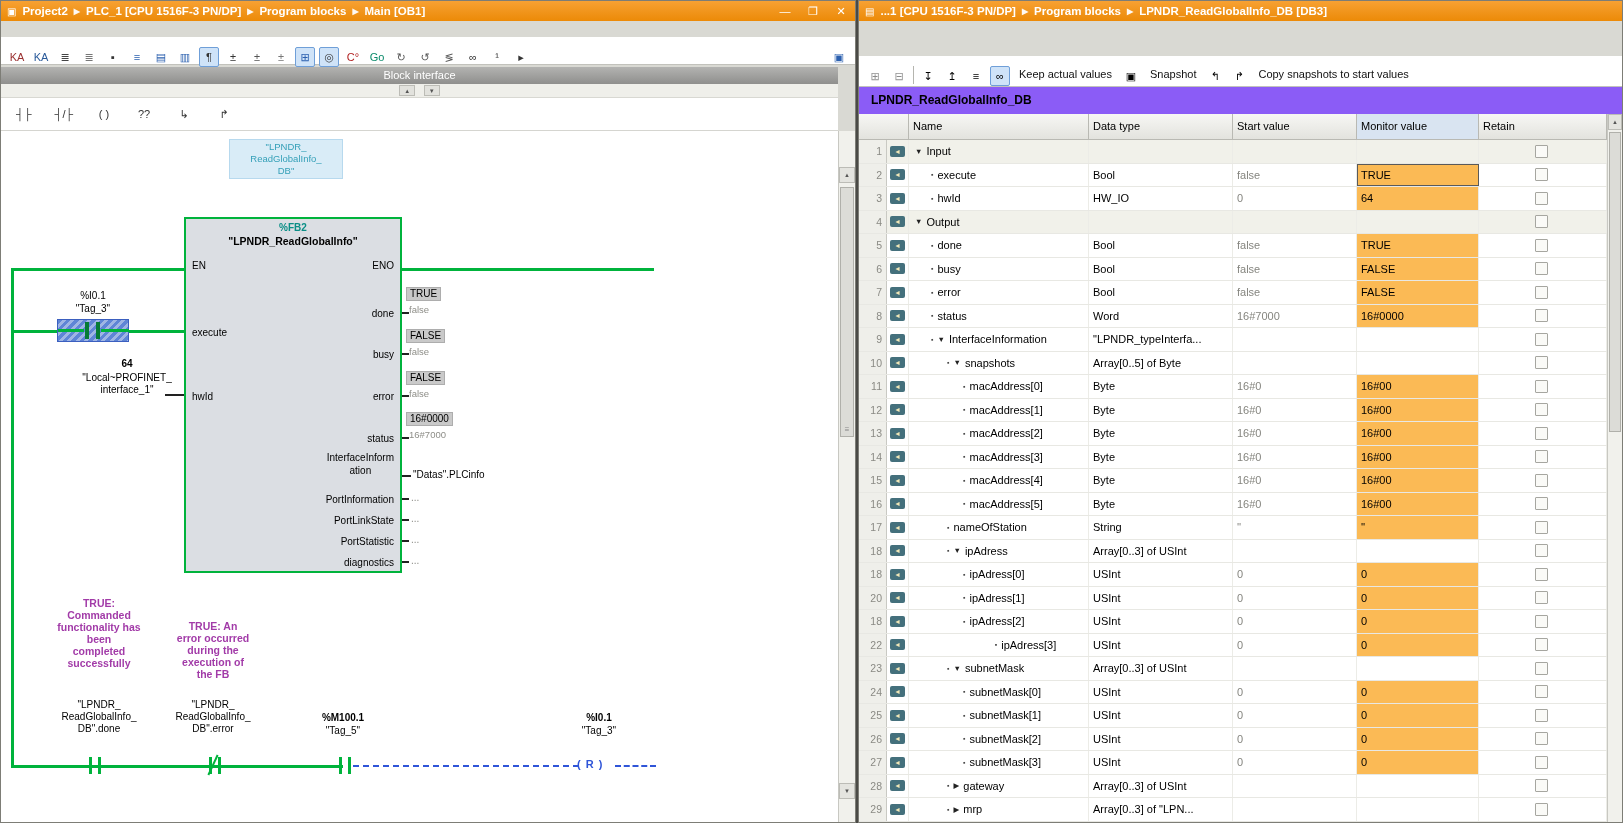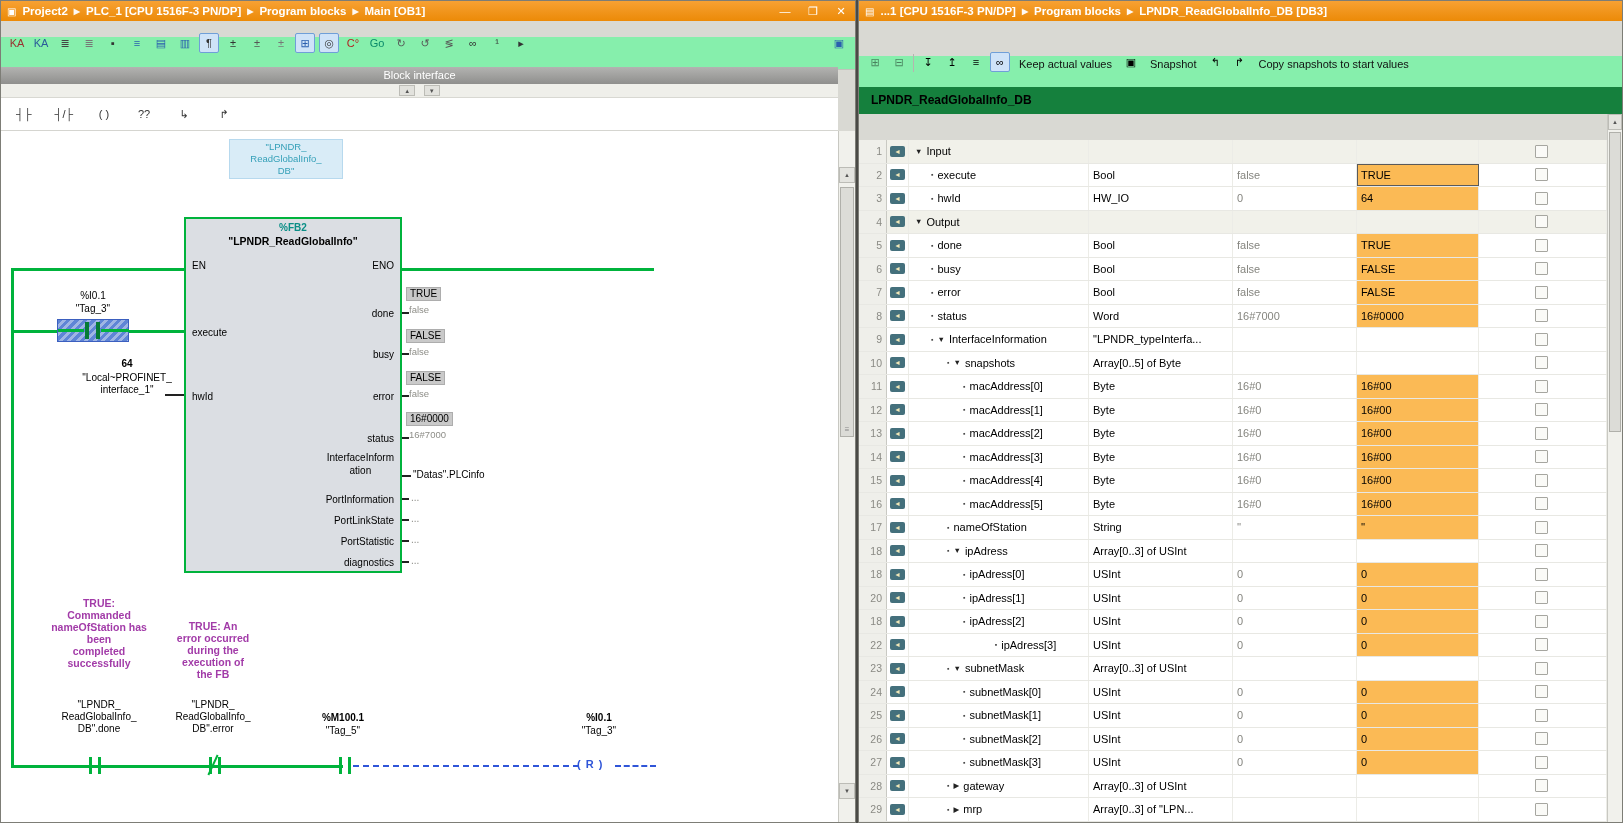--- a/index.html
+++ b/index.html
@@ -11,21 +11,21 @@
 
   
   .titlebar{position:absolute;left:0;top:0;right:0;height:20px;background:linear-gradient(180deg,#F7A133,#EC8A07);color:#fff;display:flex;align-items:center;padding:0 6px;font-size:11.5px;font-weight:bold;gap:6px;white-space:nowrap}
   .tb-pin{font-size:10px;font-weight:normal}
   .crumb-sep{font-size:8px;opacity:.95}
   .winbtns{margin-left:auto;display:flex;gap:12px;font-weight:normal;font-size:11px}
   .wbtn{width:16px;text-align:center;cursor:default}
 
   
   .chrome-strip{position:absolute;left:0;right:0;background:#D9D9D3}
-  .toolbar{position:absolute;left:0;right:0;background:#86efac;border-bottom:1px solid #C2C2BC;display:flex;align-items:flex-end;padding:16px 6px;gap:4px}
+  .toolbar{position:absolute;left:0;right:0;background:#ffffff;border-bottom:1px solid #C2C2BC;display:flex;align-items:flex-start;padding:10px 6px;gap:4px}
   .ticon{width:20px;height:20px;line-height:19px;text-align:center;font-size:11px;border:1px solid transparent;border-radius:2px;cursor:default;overflow:hidden}
   .ticon.active{background:#CFE3F8;border-color:#6F9FD8}
   .ticon.disabled{opacity:.45}
   .ticon.pushright{margin-left:auto}
   .tsep{width:1px;height:18px;background:#B5B5AF}
   .tlabel{font-size:11px;color:#111;padding:2px 5px;white-space:nowrap;cursor:default}
 
   
   .block-interface-bar{position:absolute;left:0;right:17px;top:66px;height:17px;background:linear-gradient(180deg,#B3B3B1,#8F8F8D);color:#fff;text-align:center;font-size:11px;line-height:17px}
   .splitter-strip{position:absolute;left:0;right:17px;top:83px;height:14px;background:#EFEFEA;border-bottom:1px solid #D8D8D2;text-align:center}
@@ -57,21 +57,21 @@
   .cbar{position:absolute;width:3px;height:17px;background:#00B33C}
   .coil{position:absolute;color:#2F55D8;font-weight:bold;font-size:11px;letter-spacing:1px}
 
   
   .vscroll{position:absolute;width:17px;background:#F1F1EC;border-left:1px solid #C8C8C2}
   .sbtn{position:absolute;left:0;right:0;height:16px;background:#E4E4DF;border:1px solid #BCBCB6;font-size:6px;line-height:14px;text-align:center;color:#555}
   .sthumb{position:absolute;left:1px;right:1px;background:#DCDCD7;border:1px solid #B0B0AA;text-align:center;color:#888;font-size:8px}
   .grip{position:absolute;left:0;right:0;bottom:2px}
 
   
-  .db-title-row{position:absolute;left:0;right:0;top:86px;height:27px;background:#15803d}
+  .db-title-row{position:absolute;left:0;right:0;top:86px;height:27px;background:#8b5cf6}
   .db-title-row span{font-weight:bold;font-size:12px;line-height:27px;padding-left:12px;color:#000}
   .db-header{position:absolute;left:0;top:113px;width:748px;height:26px;display:flex;background:linear-gradient(180deg,#F7F7F4,#E2E2DD);font-size:11px}
   .hcell{border-right:1px solid #B9B9B3;border-bottom:1px solid #B9B9B3;line-height:25px;padding:0 4px;overflow:hidden;white-space:nowrap}
   .hcell.h-blank{width:50px}
   .hcell.h-name{width:180px}
   .hcell.h-type{width:144px}
   .hcell.h-start{width:124px}
   .hcell.h-mon{width:122px;background:#D9E4F1}
   .hcell.h-ret{width:128px}
   .db-rows{position:absolute;left:0;top:139px;width:748px;bottom:0;overflow:hidden;background:#fff}
@@ -219,21 +219,21 @@
       <div class="mbox" style="left:405px;top:281px">16#0000</div>
       <div class="mod" style="left:408px;top:298px">16#7000</div>
       <div class="oplabel" style="left:412px;top:338px">"Datas".PLCinfo</div>
       <div class="dots" style="left:410px;top:361px">...</div>
       <div class="dots" style="left:410px;top:382px">...</div>
       <div class="dots" style="left:410px;top:403px">...</div>
       <div class="dots" style="left:410px;top:424px">...</div>
 
       <div class="comment pre" style="left:36px;top:466px;width:124px">TRUE:
 Commanded
-nameOfStation has
+functionality has
 been
 completed
 successfully</div>
       <div class="comment pre" style="left:150px;top:489px;width:124px">TRUE: An
 error occurred
 during the
 execution of
 the FB</div>
 
       <div class="oplabel pre" style="left:36px;top:568px;width:124px">"LPNDR_
@@ -290,20 +290,28 @@
         <span class="tlabel">Keep actual values</span>
         <span class="ticon">▣</span>
         <span class="tlabel">Snapshot</span>
         <span class="ticon">↰</span>
         <span class="ticon">↱</span>
         <span class="tlabel">Copy snapshots to start values</span>
       </div>
     <div class="db-title-row">
       <span>LPNDR_ReadGlobalInfo_DB</span>
     </div>
+    <div class="db-header">
+      <div class="hcell h-blank"></div>
+      <div class="hcell h-name">Name</div>
+      <div class="hcell h-type">Data type</div>
+      <div class="hcell h-start">Start value</div>
+      <div class="hcell h-mon">Monitor value</div>
+      <div class="hcell h-ret">Retain</div>
+    </div>
     <div class="db-rows">
         <div class="trow section">
     <div class="c-num">1</div>
     <div class="c-icon">
             <span class="tagicon">◂</span>
           </div>
     <div class="c-name" style="padding-left: 6px;">
             <span class="expander">▼</span>
             <span class="mname">Input</span>
           </div>

